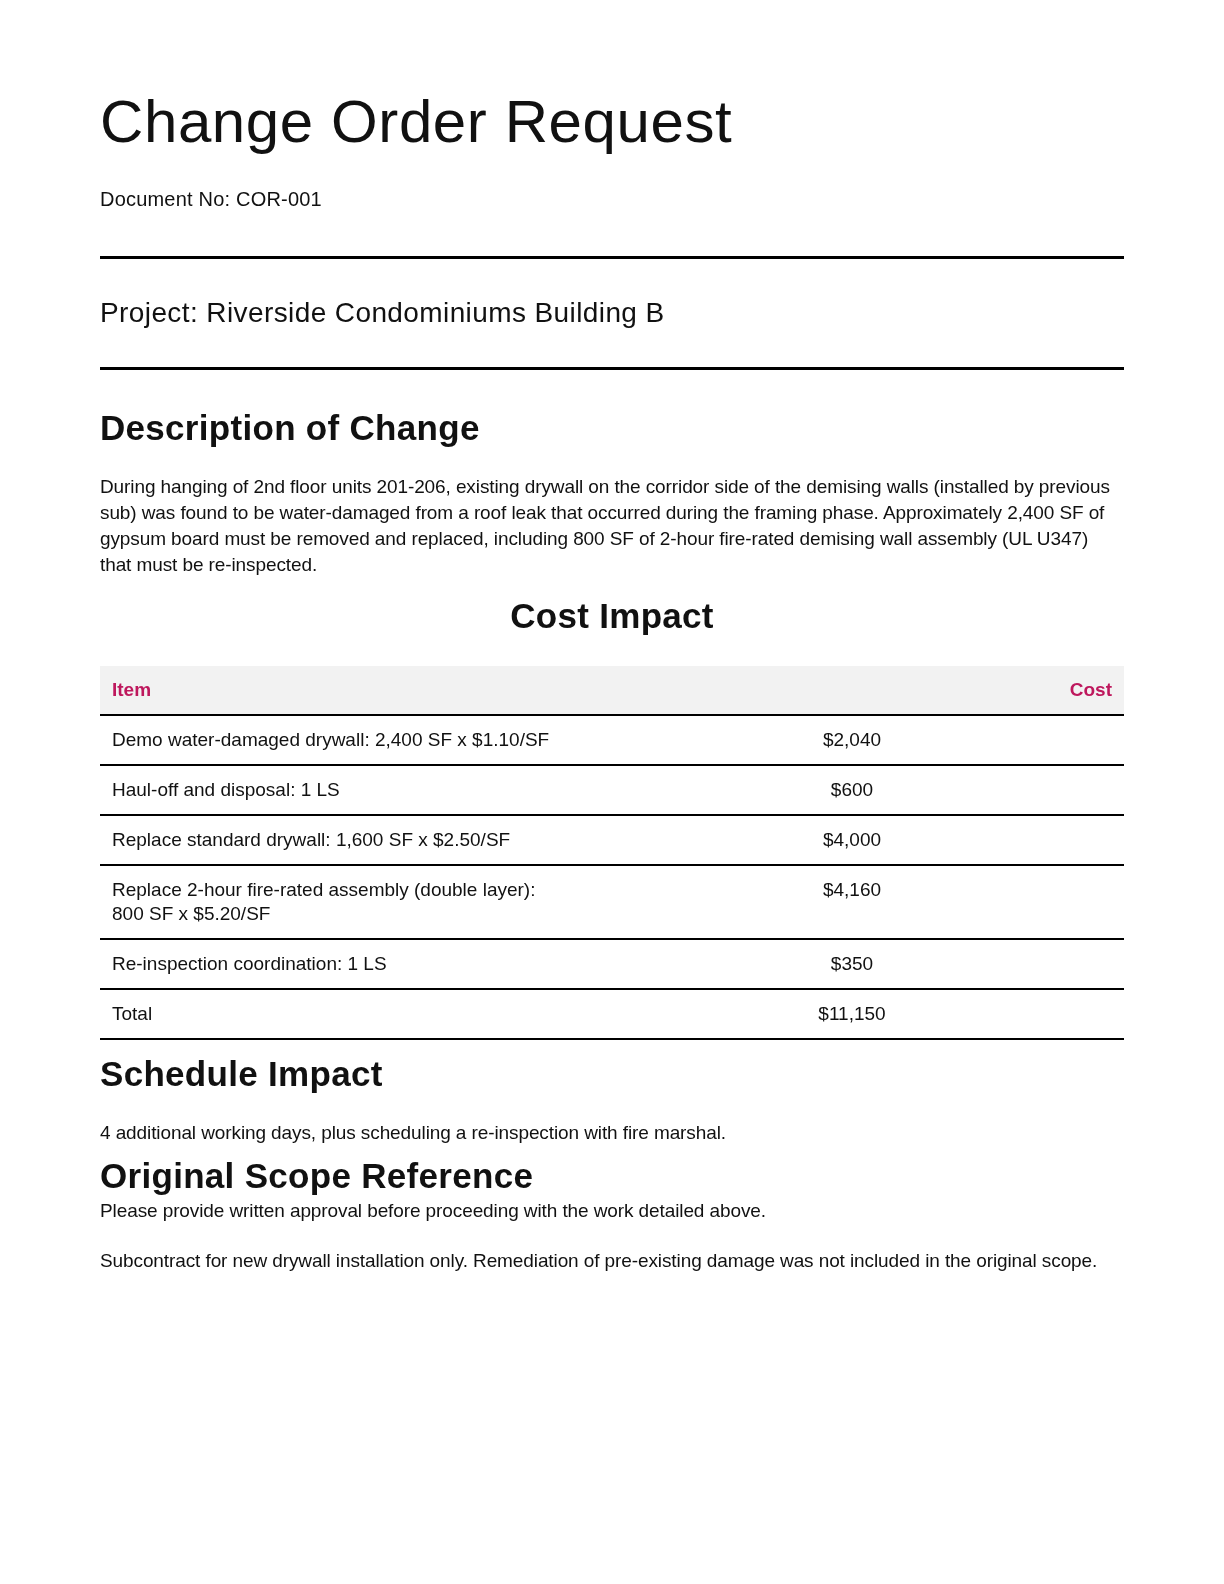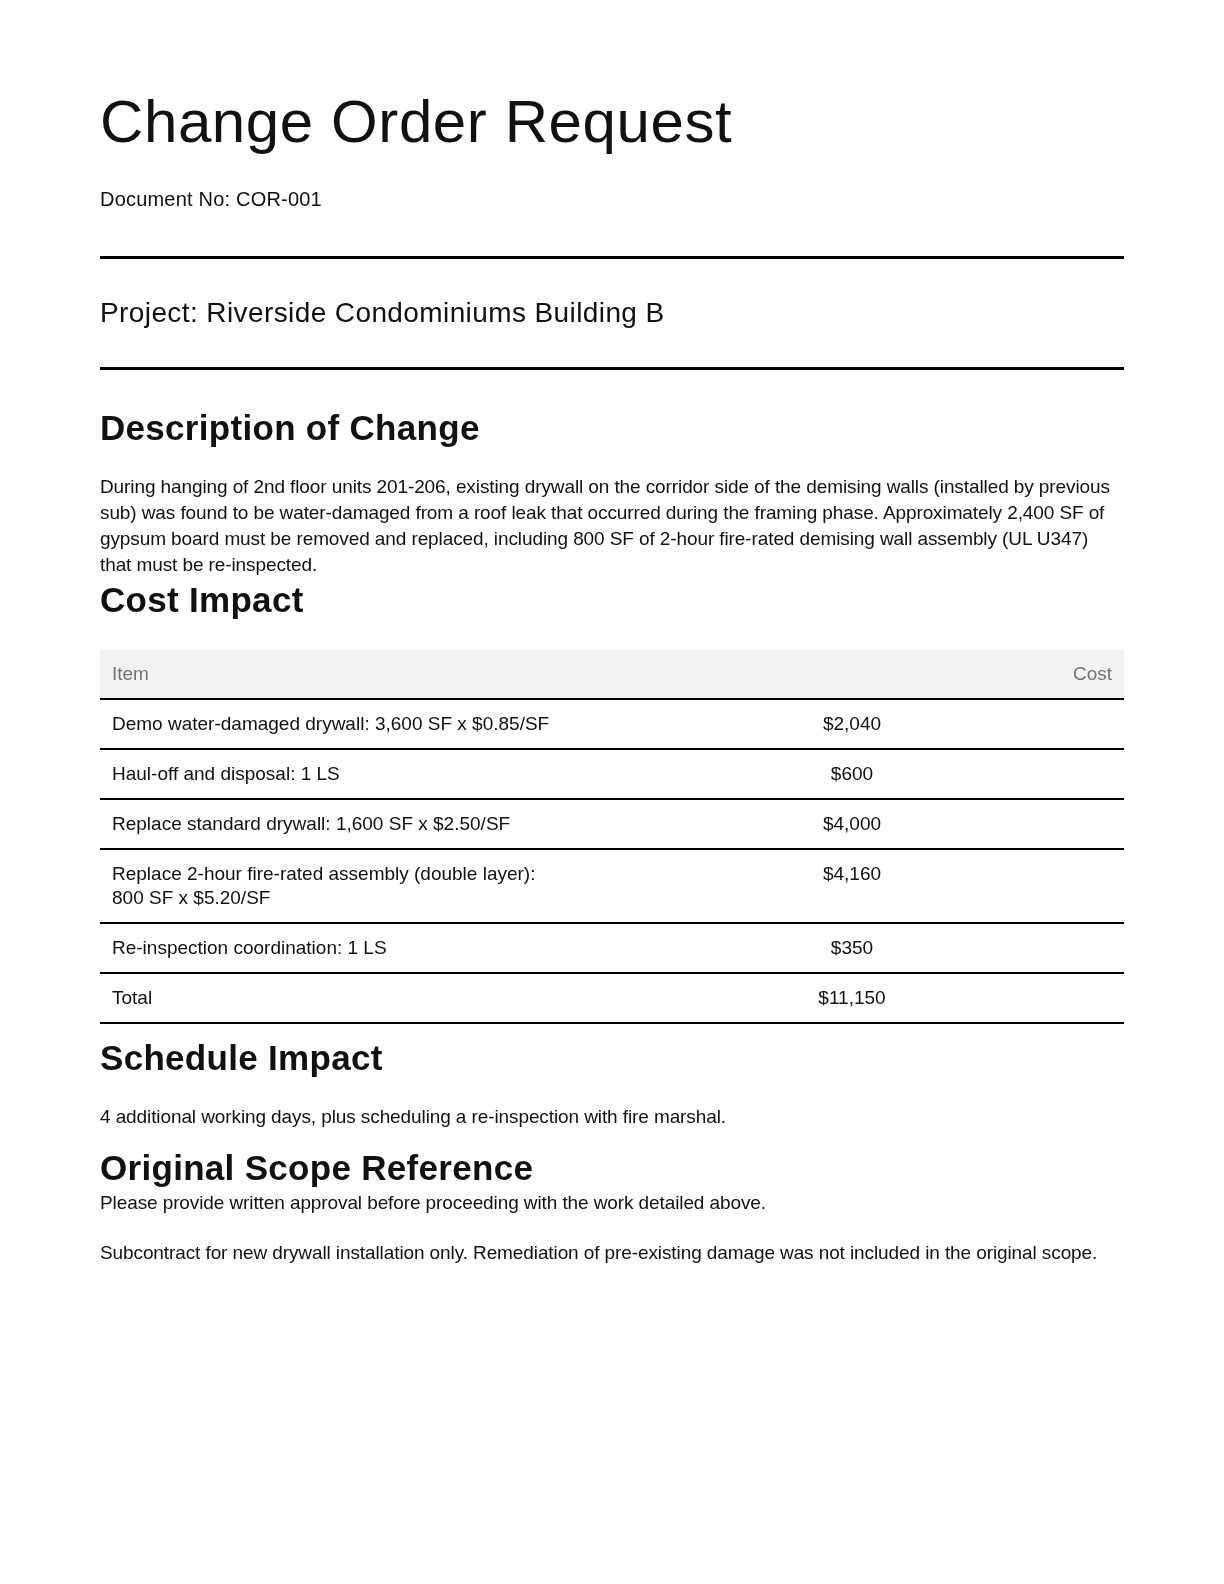--- a/index.html
+++ b/index.html
@@ -41,43 +41,43 @@
   .meta-line.addressed { margin: 7px 0 0 0; }
 
   h2.section-heading {
     font-size: 35px;
     font-weight: 700;
     line-height: 44px;
     letter-spacing: 0.3px;
     margin: 0;
   }
   h2.description-heading { margin-top: 36px; }
-  h2.cost-heading { margin-top: 0; }
+  h2.cost-heading { margin-top: 16px; text-align: center; }
   h2.schedule-heading { margin-top: 12px; }
-  h2.scope-heading { margin-top: 16px; }
+  h2.scope-heading { margin-top: 8px; }
 
   p.body-text {
     font-size: 19px;
     line-height: 26px;
     letter-spacing: -0.1px;
     margin: 0;
   }
   p.body-text.after-heading { margin-top: 24px; }
 
   table.cost-table {
     width: 100%;
     border-collapse: collapse;
     margin-top: 28px;
     font-size: 19px;
   }
   table.cost-table thead tr { background: #f2f2f2; }
   table.cost-table tr { border-bottom: 2.5px solid #000000; }
   table.cost-table th {
-    font-weight: 400;
-    color: #737373;
+    font-weight: 700;
+    color: #be185d;
     text-align: left;
     padding: 12px 12px;
     line-height: 24px;
   }
   table.cost-table th.cost-col { text-align: right; }
   table.cost-table td {
     padding: 12px 12px;
     line-height: 24px;
     vertical-align: top;
   }
@@ -106,21 +106,21 @@
 
   <table class="cost-table">
     <thead>
       <tr>
         <th>Item</th>
         <th class="cost-col">Cost</th>
       </tr>
     </thead>
     <tbody>
       <tr>
-        <td class="item-cell">Demo water-damaged drywall: 3,600 SF x $0.85/SF</td>
+        <td class="item-cell">Demo water-damaged drywall: 2,400 SF x $1.10/SF</td>
         <td class="cost-cell">$2,040</td>
       </tr>
       <tr>
         <td class="item-cell">Haul-off and disposal: 1 LS</td>
         <td class="cost-cell">$600</td>
       </tr>
       <tr>
         <td class="item-cell">Replace standard drywall: 1,600 SF x $2.50/SF</td>
         <td class="cost-cell">$4,000</td>
       </tr>

